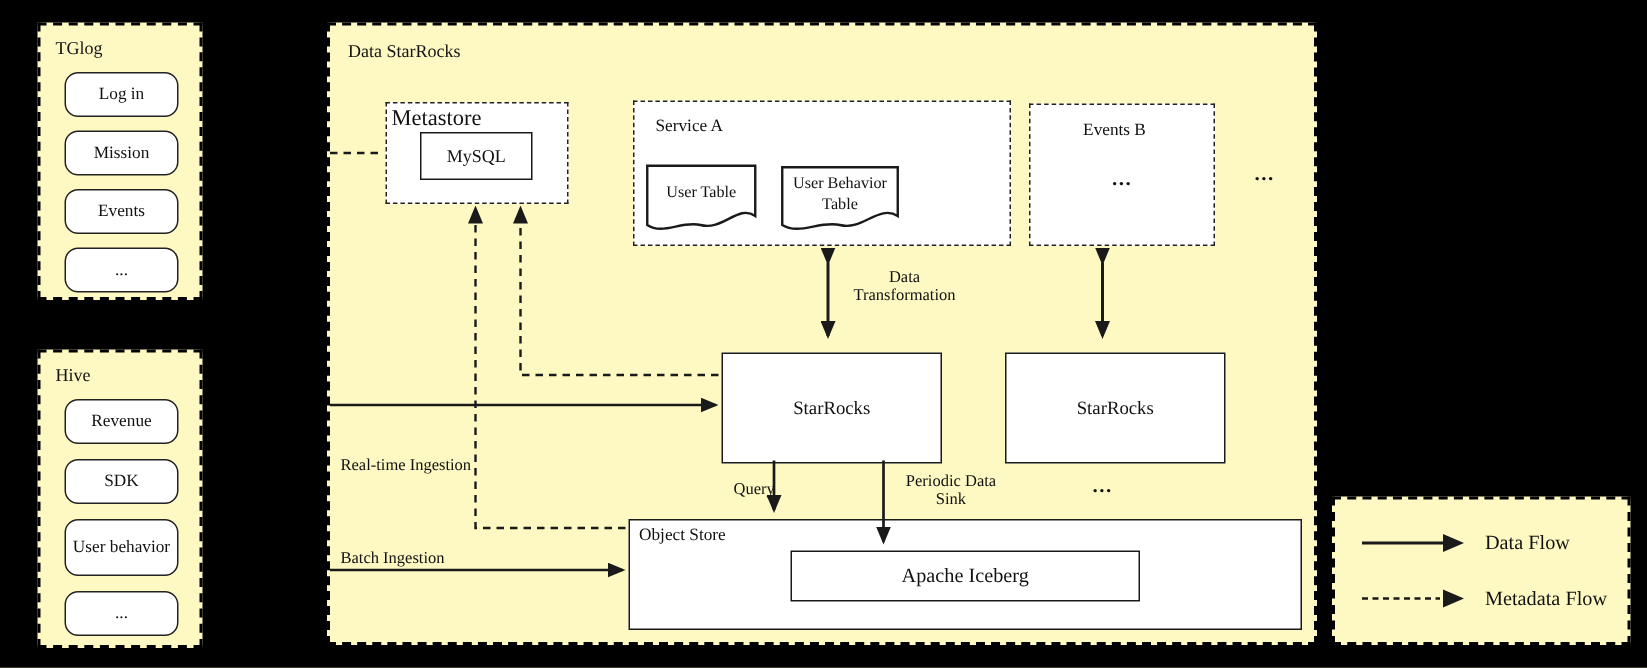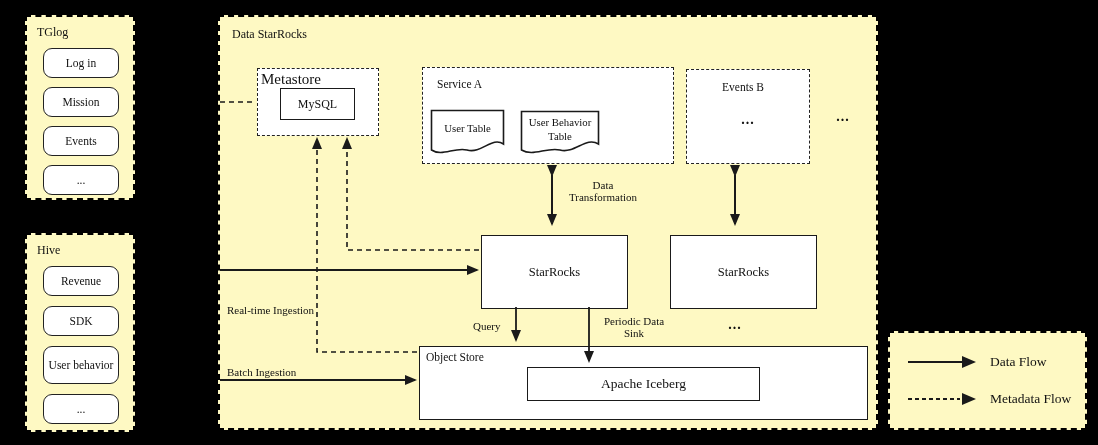--- a/index.html
+++ b/index.html
@@ -170,21 +170,21 @@
 
       <path d="M369,290 V344" stroke="#1a1a1a" stroke-width="1.8" fill="none" marker-end="url(#arrow)"></path>
     </svg>
 
     <div class="label" style="left:7px; top:239px;margin-top:48px;">Real-time Ingestion</div>
     <div class="label" style="left:7px; top:349px;">Batch Ingestion</div>
     <div class="label label-center" style="left:328px; top:162px; width:110px;">
       <div>Data</div>
       <div>Transformation</div>
     </div>
-    <div class="label" style="left:253px; top:303px;">Query</div>
+    <div class="label" style="left:269px; top:303px;">Query</div>
     <div class="label label-center" style="left:373px; top:298px; width:82px;">
       <div>Periodic Data</div>
       <div>Sink</div>
     </div>
   </div>
 
   <div class="panel" style="left:888px; top:331px; width:199px; height:99px;">
     <div class="legend-body">
       <div class="legend-row">
         <svg width="72" height="16" viewBox="0 0 72 16">

